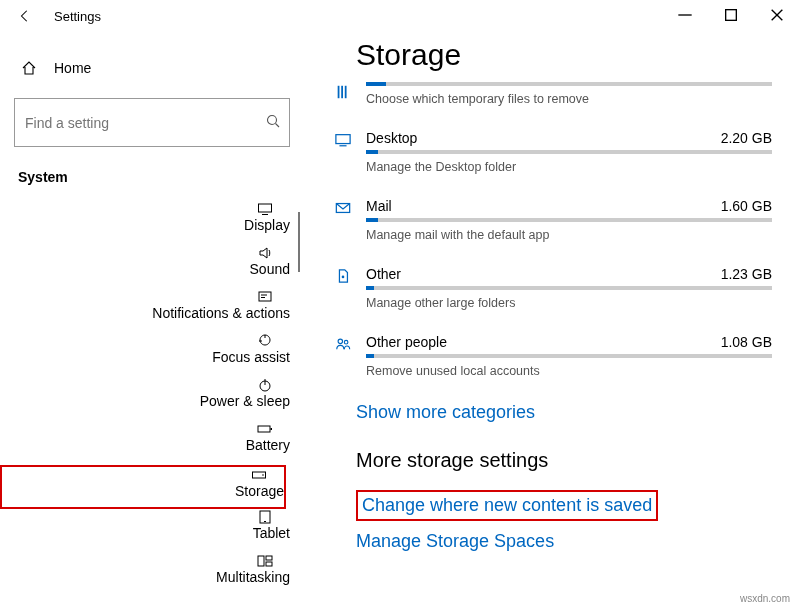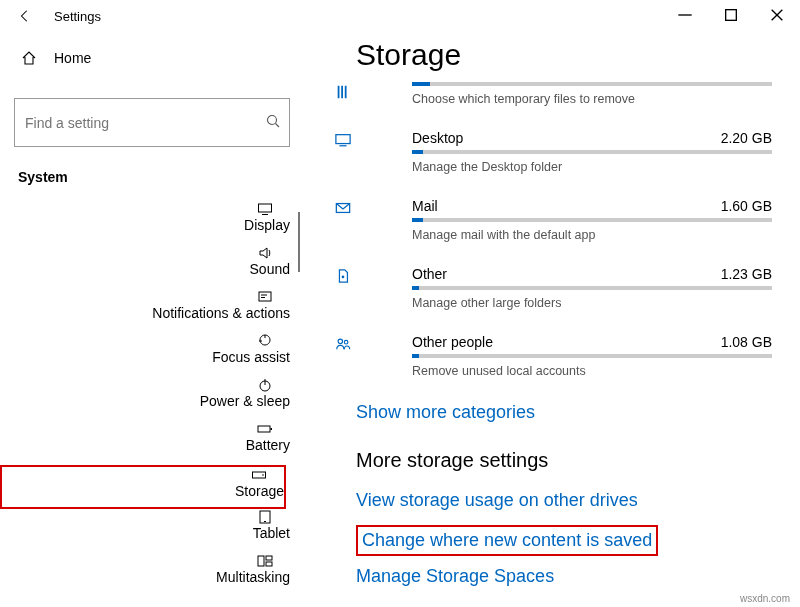--- a/index.html
+++ b/index.html
@@ -38,21 +38,21 @@
     color:#111;
   }
   
   .container { display:flex; height: calc(607px - 32px); }
   .sidebar {
     width: 300px;
     padding: 18px 10px 0 14px;
     position: relative;
   }
   .home-row {
-    display:flex; 
+    display:flex; align-items:center;
     height: 36px; margin-bottom: 12px; padding-left:4px;
     cursor:pointer;
   }
   .home-row .icon { width:22px; display:flex; justify-content:center; margin-right:14px;}
   .searchbox {
     display:flex; align-items:center;
     border:1px solid #999;
     height: 49px;
     padding: 0 8px 0 10px;
     margin-bottom: 22px;
@@ -95,21 +95,20 @@
     padding: 0 28px 0 56px;
     overflow:hidden;
     position:relative;
   }
   .main h1 { font-weight:400; font-size:30px; margin: 6px 0 10px 0; }
   .storage-item {
     display:flex;
     align-items:flex-start;
     margin-bottom: 24px;
     margin-left: -26px;
-    gap: 46px;
   }
   .storage-item .cat-icon {
     width:26px; margin-top:2px; margin-right:10px;
     display:flex; justify-content:center; color:#0067c0;
   }
   .storage-item .content { flex:1; }
   .storage-item .row1 {
     display:flex; justify-content:space-between; font-size:14px;
     margin-bottom:4px;
   }
@@ -360,21 +359,20 @@
             <div class="fill" style="width:2%"></div>
           </div>
         <div class="desc">Remove unused local accounts</div>
       </div>
     </div>
 
     <span class="link">Show more categories</span>
 
     <div class="more-heading">More storage settings</div>
 
-    <span class="link">View storage usage on other drives</span>
     <span class="redbox">
       <span class="link" style="margin-bottom:0">Change where new content is saved</span>
     </span>
     <span class="link">Manage Storage Spaces</span>
   </div>
 </div>
 
 <div class="watermark">wsxdn.com</div>
 
 </body></html>

